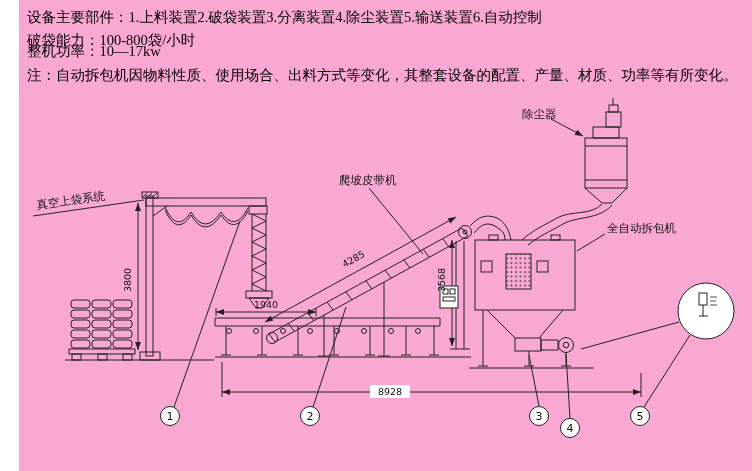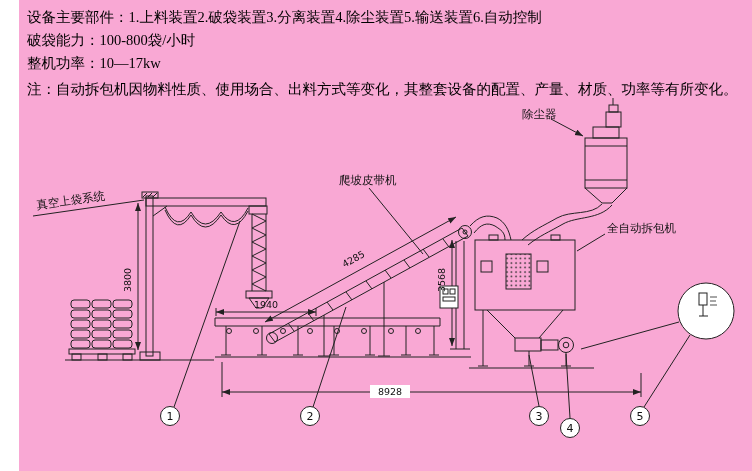--- a/index.html
+++ b/index.html
@@ -1,22 +1,22 @@
 <!DOCTYPE html>
 <html><head>
 <meta charset="utf-8">
 <style>
   html,body{margin:0;padding:0;background:#fff;}
   .page{position:relative;width:744px;height:471px;background:#f9a8d4;overflow:hidden;
         font-family:"Liberation Serif",serif;color:#000;margin-left:19px;}
   .hdr-line{position:absolute;left:8px;font-size:14.5px;line-height:18px;white-space:nowrap;color:#000;}
   #hl1{top:8px;}
   #hl2{top:31px;text-align:right;}
-  #hl3{top:54px;}
-  #hl4{top:80px;}
+  #hl3{top:42px;}
+  #hl4{top:66px;}
   svg{position:absolute;left:0;top:0;}
   svg text{fill:#111;}
   .lbl{font-size:11.5px;font-family:"Liberation Serif",serif;}
   .dim{font-size:9.5px;font-family:"DejaVu Sans",sans-serif;}
   .callout-num{font-size:11px;font-family:"DejaVu Sans",sans-serif;}
 </style>
 </head>
 <body>
 
 <div class="page">

